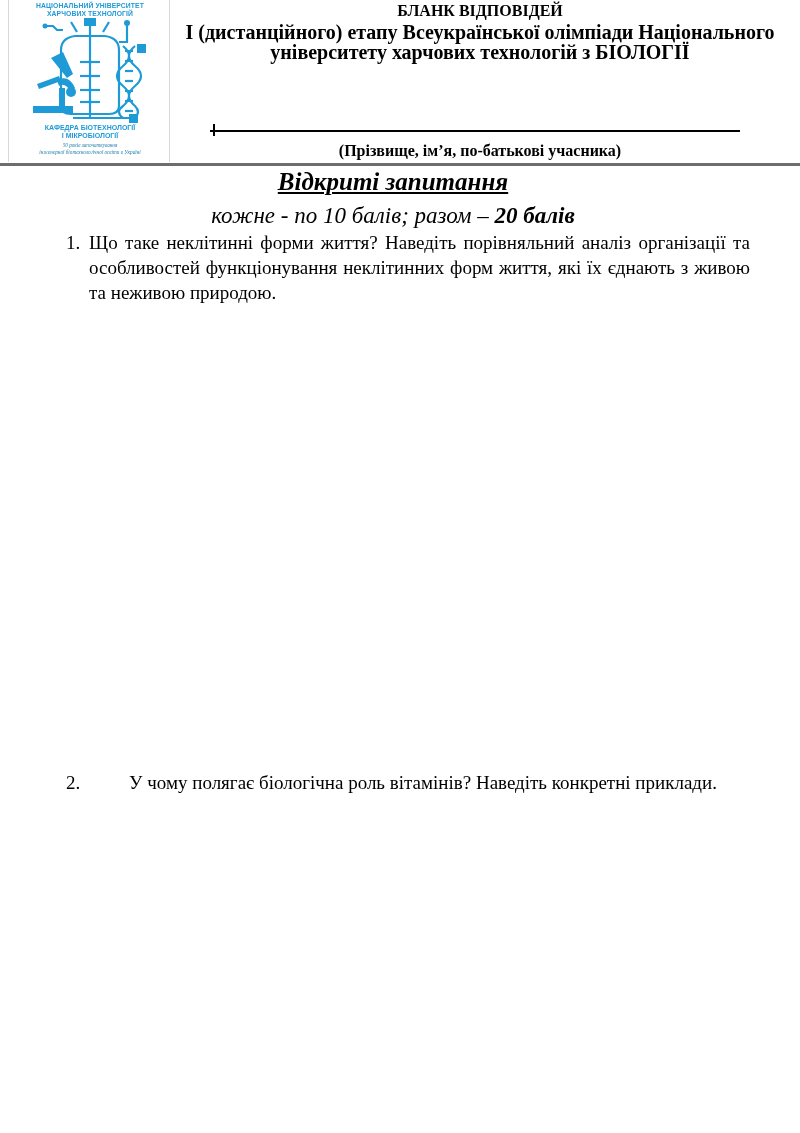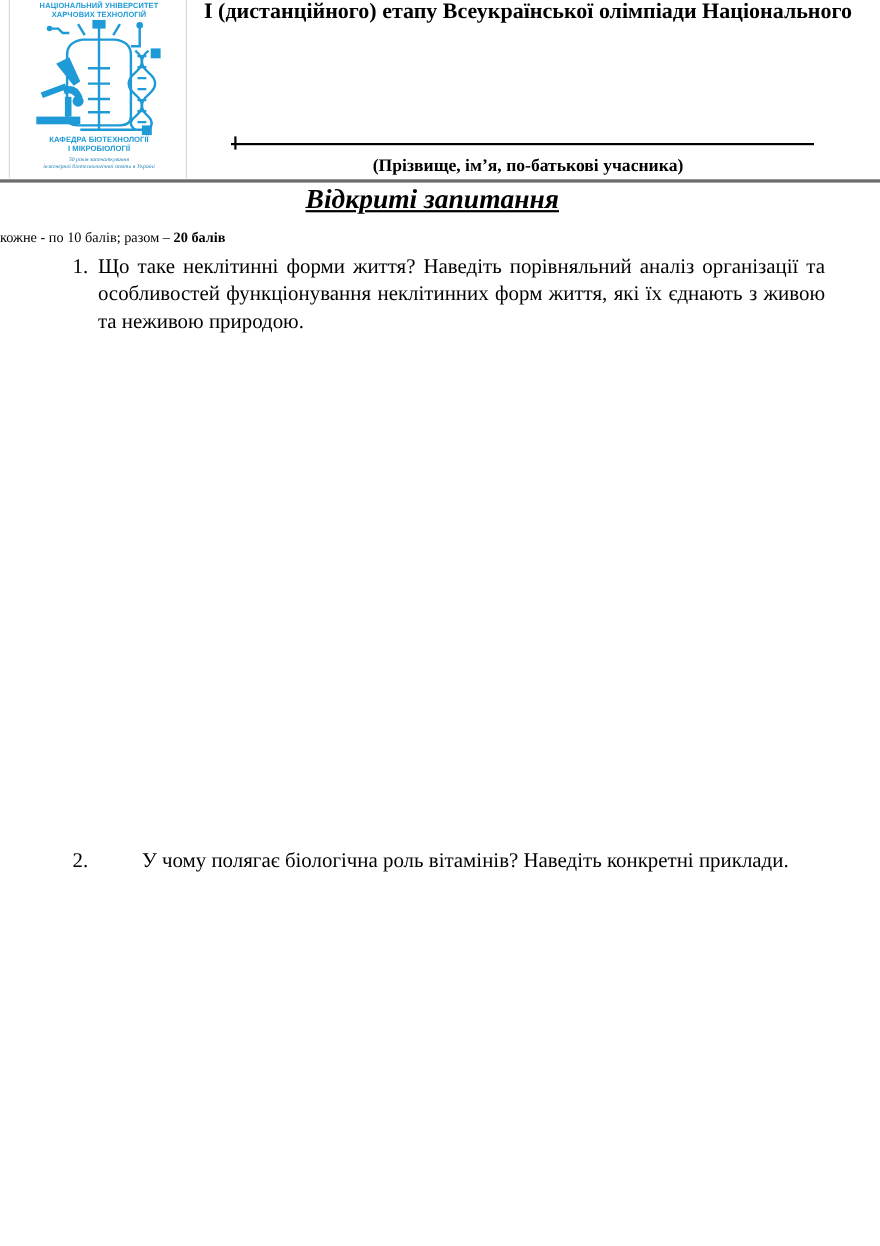--- a/index.html
+++ b/index.html
@@ -49,22 +49,22 @@
     .separator {
       position: absolute; left: 0; top: 163px; width: 800px; height: 0;
       border-top: 3px solid #6d6d6d;
     }
     .section-title {
       position: absolute; left: 0; top: 170px; width: 786px; text-align: center;
       font-weight: bold; font-style: italic; text-decoration: underline;
       font-size: 25px; line-height: 24px;
     }
     .points {
-      position: absolute; left: 0; top: 204px; width: 786px; text-align: left;
-      font-size: 13px; line-height: 24px;
+      position: absolute; left: 0; top: 204px; width: 786px; text-align: center;
+      font-style: italic; font-size: 23px; line-height: 24px;
     }
     .points b { font-weight: bold; }
     .question {
       position: absolute; left: 66px; width: 684px; font-size: 19px; line-height: 25px;
       text-align: justify;
     }
     .q-num { position: absolute; left: 0; top: 0; }
     .q-text { display: block; margin-left: 23px; }
     .q1 { top: 230px; }
     .q2 { top: 770px; }
@@ -125,21 +125,23 @@
     <div>КАФЕДРА БІОТЕХНОЛОГІЇ</div>
     <div>І МІКРОБІОЛОГІЇ</div>
   </div>
   <div class="logo-tag">
     <div>50 років започаткування</div>
     <div>інженерної біотехнологічної освіти в Україні</div>
   </div>
 </div>
 
 <div class="header">
+  <div class="h-title">БЛАНК ВІДПОВІДЕЙ</div>
   <div class="h-sub">І (дистанційного) етапу Всеукраїнської олімпіади Національного</div>
+  <div class="h-sub">університету харчових технологій з БІОЛОГІЇ</div>
 </div>
 
 <div class="name-tick"></div>
 <div class="name-line"></div>
 <div class="name-caption">(Прізвище, ім’я, по-батькові учасника)</div>
 
 <div class="separator"></div>
 
 <div class="section-title">Відкриті запитання</div>
 <div class="points"><span>кожне - по 10 балів; разом – </span><b>20 балів</b></div>

